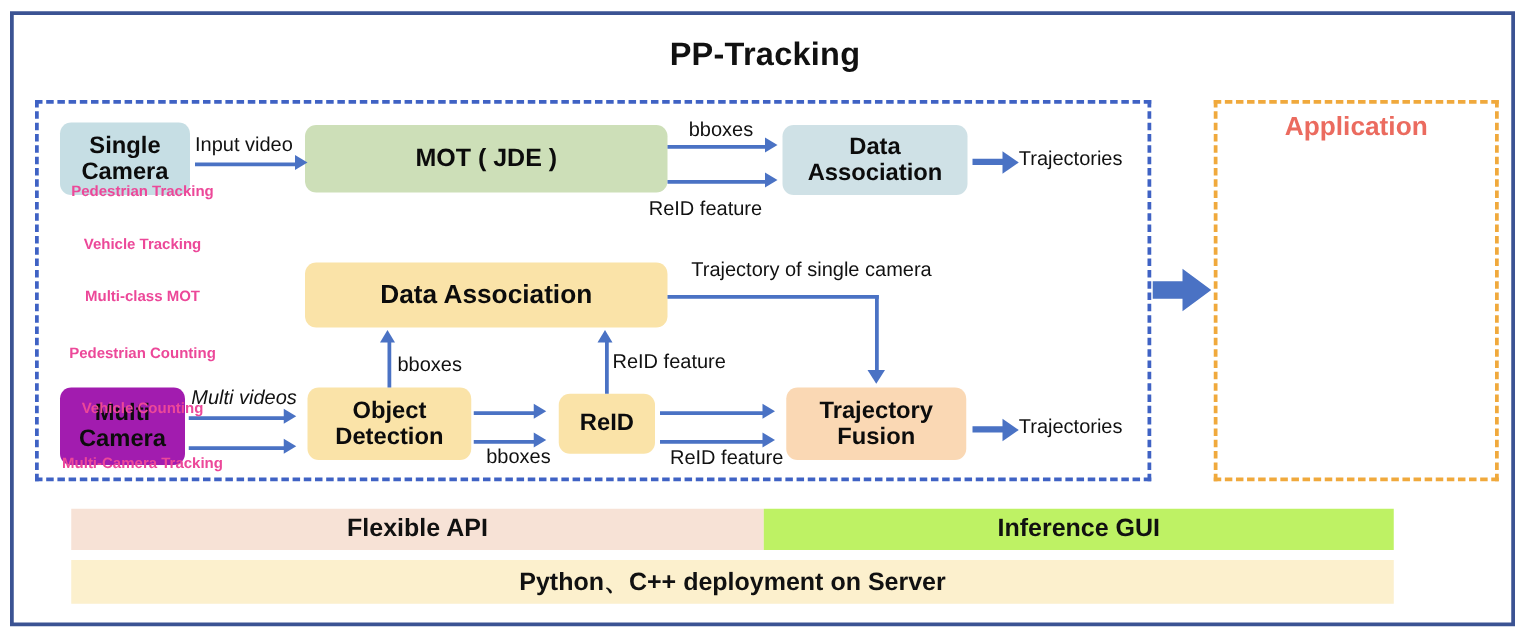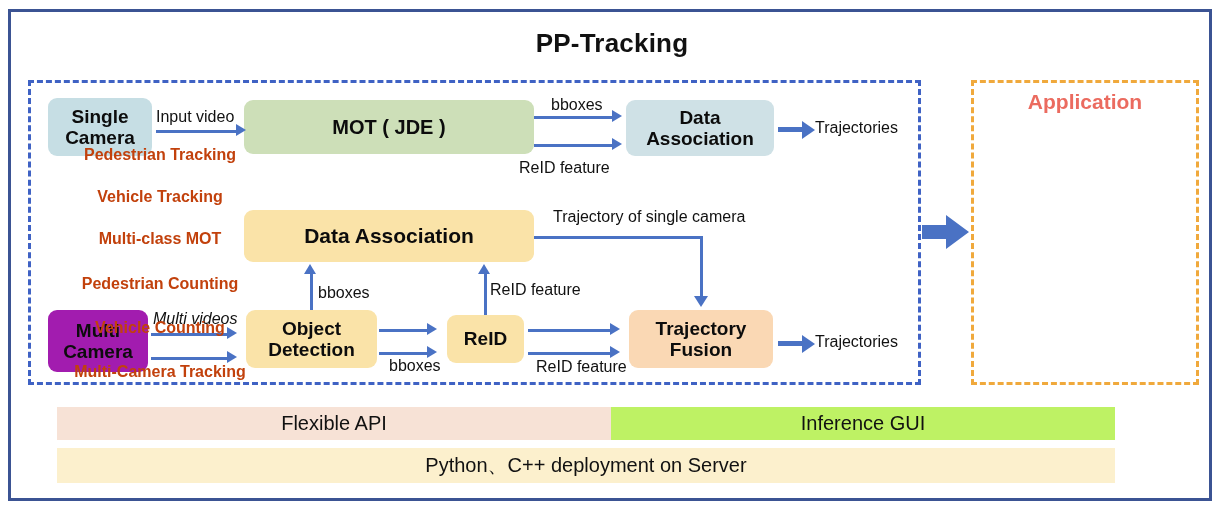--- a/index.html
+++ b/index.html
@@ -66,30 +66,30 @@
   .ah-u{position:absolute;width:0;height:0;border-left:6px solid transparent;
         border-right:6px solid transparent;border-bottom:10px solid #4a72c4;}
   .ah-d{position:absolute;width:0;height:0;border-left:7px solid transparent;
         border-right:7px solid transparent;border-top:11px solid #4a72c4;}
 
   
   .block-arrow{position:absolute;left:922px;top:212px;width:48px;height:40px;}
 
   
   .bar{position:absolute;display:flex;align-items:center;justify-content:center;
-       font-weight:normal;color:#111111;text-align:center;}
+       font-weight:bold;color:#111111;text-align:center;}
   .bar-flexible-api{left:57px;top:407px;width:554px;height:33px;background:#f7e2d6;font-size:20px;}
   .bar-inference-gui{left:611px;top:407px;width:504px;height:33px;background:#bef264;font-size:20px;}
   .bar-deployment{left:57px;top:448px;width:1058px;height:35px;background:#fcf0cd;font-size:20px;}
 
   
   .app-title{position:absolute;left:971px;top:90px;width:228px;text-align:center;
              font-size:21px;font-weight:bold;color:#eb6b5f;}
-  .app-item{position:absolute;width:228px;text-align:center;font-size:16px;
-            font-weight:bold;color:#c2410c;padding-left:46px;}
+  .app-item{position:absolute;width:228px;text-align:center;font-size:12px;
+            font-weight:bold;color:#ec4899;}
 </style>
 </head>
 <body>
 
 <div id="root">
 
   <div class="outer-frame"></div>
 
   <div class="page-title">PP-Tracking</div>
 

